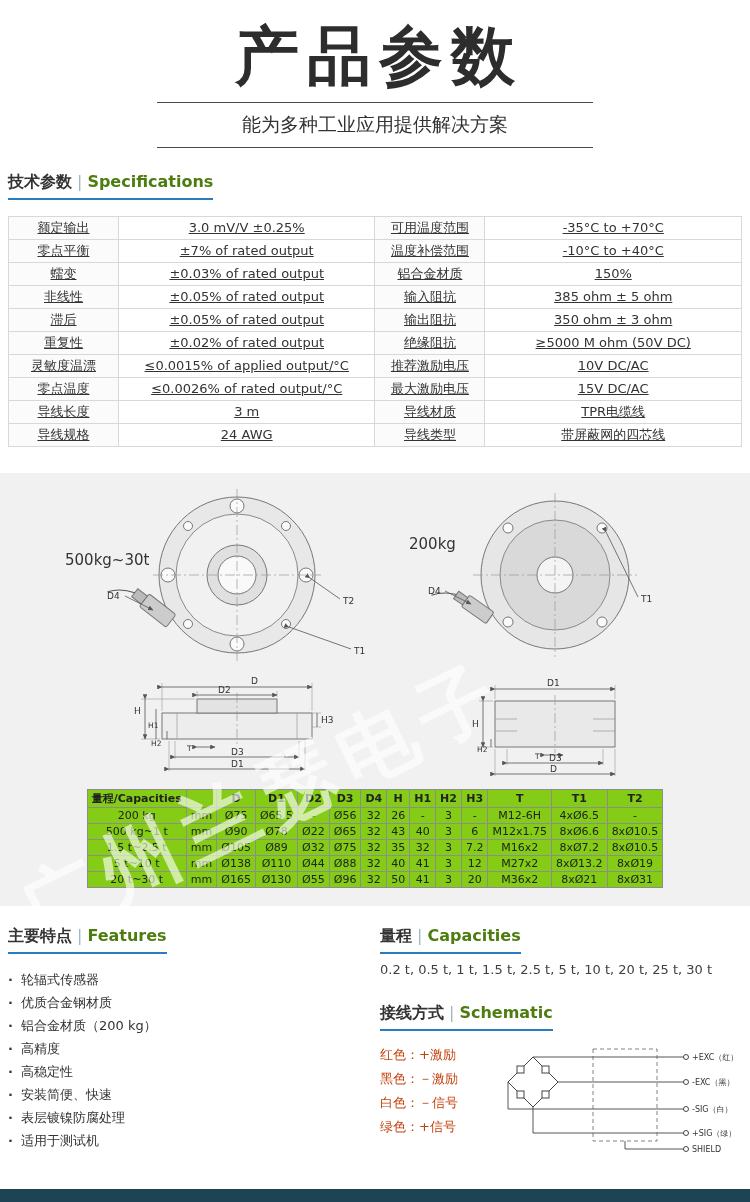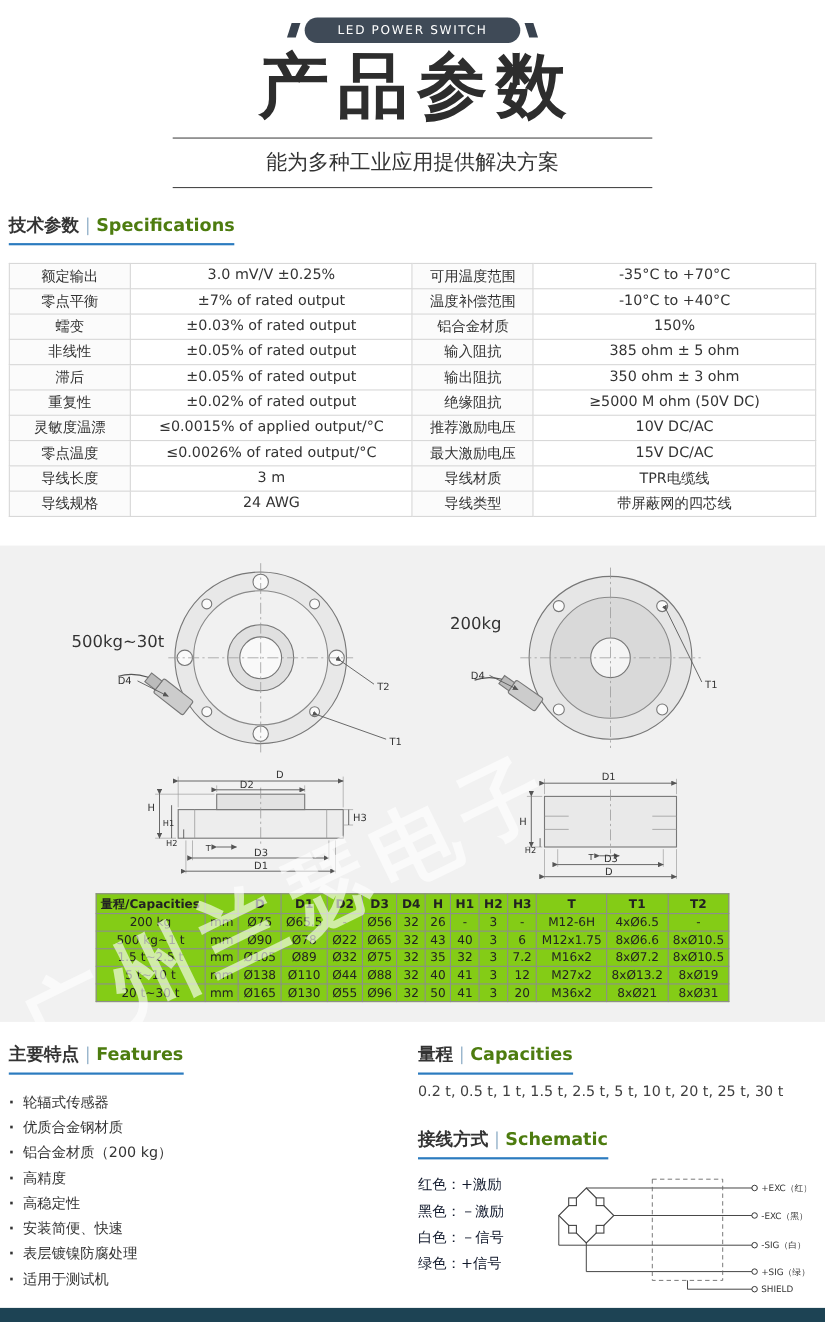--- a/index.html
+++ b/index.html
@@ -20,21 +20,21 @@
 
   
   .sec-heading { font-size:16px; font-weight:bold; display:inline-block;
                  border-bottom:2px solid #2b7bbf; padding-bottom:7px; line-height:1.2; }
   .sec-heading .zh  { color:#333; }
   .sec-heading .sep { color:#9bb7cd; padding:0 5px; font-weight:normal; }
   .sec-heading .en  { color:#4d7c0f; }
 
   
   .specs { padding:24px 8px 0; }
-  .spec-table { width:100%; border-collapse:collapse; font-size:13px; margin-top:16px; table-layout:fixed; }
+  .spec-table { width:100%; border-collapse:collapse; font-size:13px; margin-top:16px; table-layout:fixed;text-decoration:underline; }
   .spec-table th,.spec-table td { border:1px solid #d8d8d8; height:23px; text-align:center;
                                   font-weight:normal; padding:0 4px; color:#333; }
   .spec-table th { background:#fbfbfb; }
 
   
   .drawing-section { position:relative; margin-top:26px; background:#f1f1f1; padding:10px 0 18px; overflow:hidden; }
   .draw-row { display:flex; justify-content:center; align-items:flex-start; position:relative; z-index:1; }
   .watermark { position:absolute; left:26px; top:392px; transform:rotate(-26deg); transform-origin:left center;
                font-size:78px; font-weight:bold; color:rgba(255,255,255,0.62); letter-spacing:10px;
                white-space:nowrap; pointer-events:none; z-index:2; }
@@ -54,34 +54,31 @@
 
   
   .bottom { display:flex; padding:20px 8px 0; }
   .col-left { width:372px; }
   .col-right { flex:1; }
   .features { list-style:none; margin-top:14px; }
   .features li { font-size:13px; line-height:23px; color:#333; }
   .features li::before { content:"·"; font-weight:bold; margin-right:8px; }
   .cap-value { font-size:13px; margin:8px 0 26px; color:#404040; }
   .schem-row { display:flex; align-items:flex-start; margin-top:12px; }
-  .legend { list-style:none; font-size:13px; line-height:24px; width:118px; color:#0f172a; }
+  .legend { list-style:none; font-size:13px; line-height:24px; width:118px; color:#c2410c; }
   .schem-svg text { font-family:"DejaVu Sans",sans-serif; font-size:8px; fill:#333; }
 
   .footer { position:absolute; left:0; bottom:0; width:100%; height:13px; background:#1d4354; }
 </style>
 </head>
 <body>
 
 <div class="page">
 
   <header class="hero">
-    <div class="badge">
-      <span class="badge-text">LED POWER SWITCH</span>
-    </div>
     <h1 class="title">产品参数</h1>
     <div class="subtitle">能为多种工业应用提供解决方案</div>
   </header>
 
   <section class="specs">
     <h2 class="sec-heading">
       <span class="zh">技术参数</span><span class="sep">|</span><span class="en">Specifications</span>
     </h2>
     <table class="spec-table">
       <colgroup>

